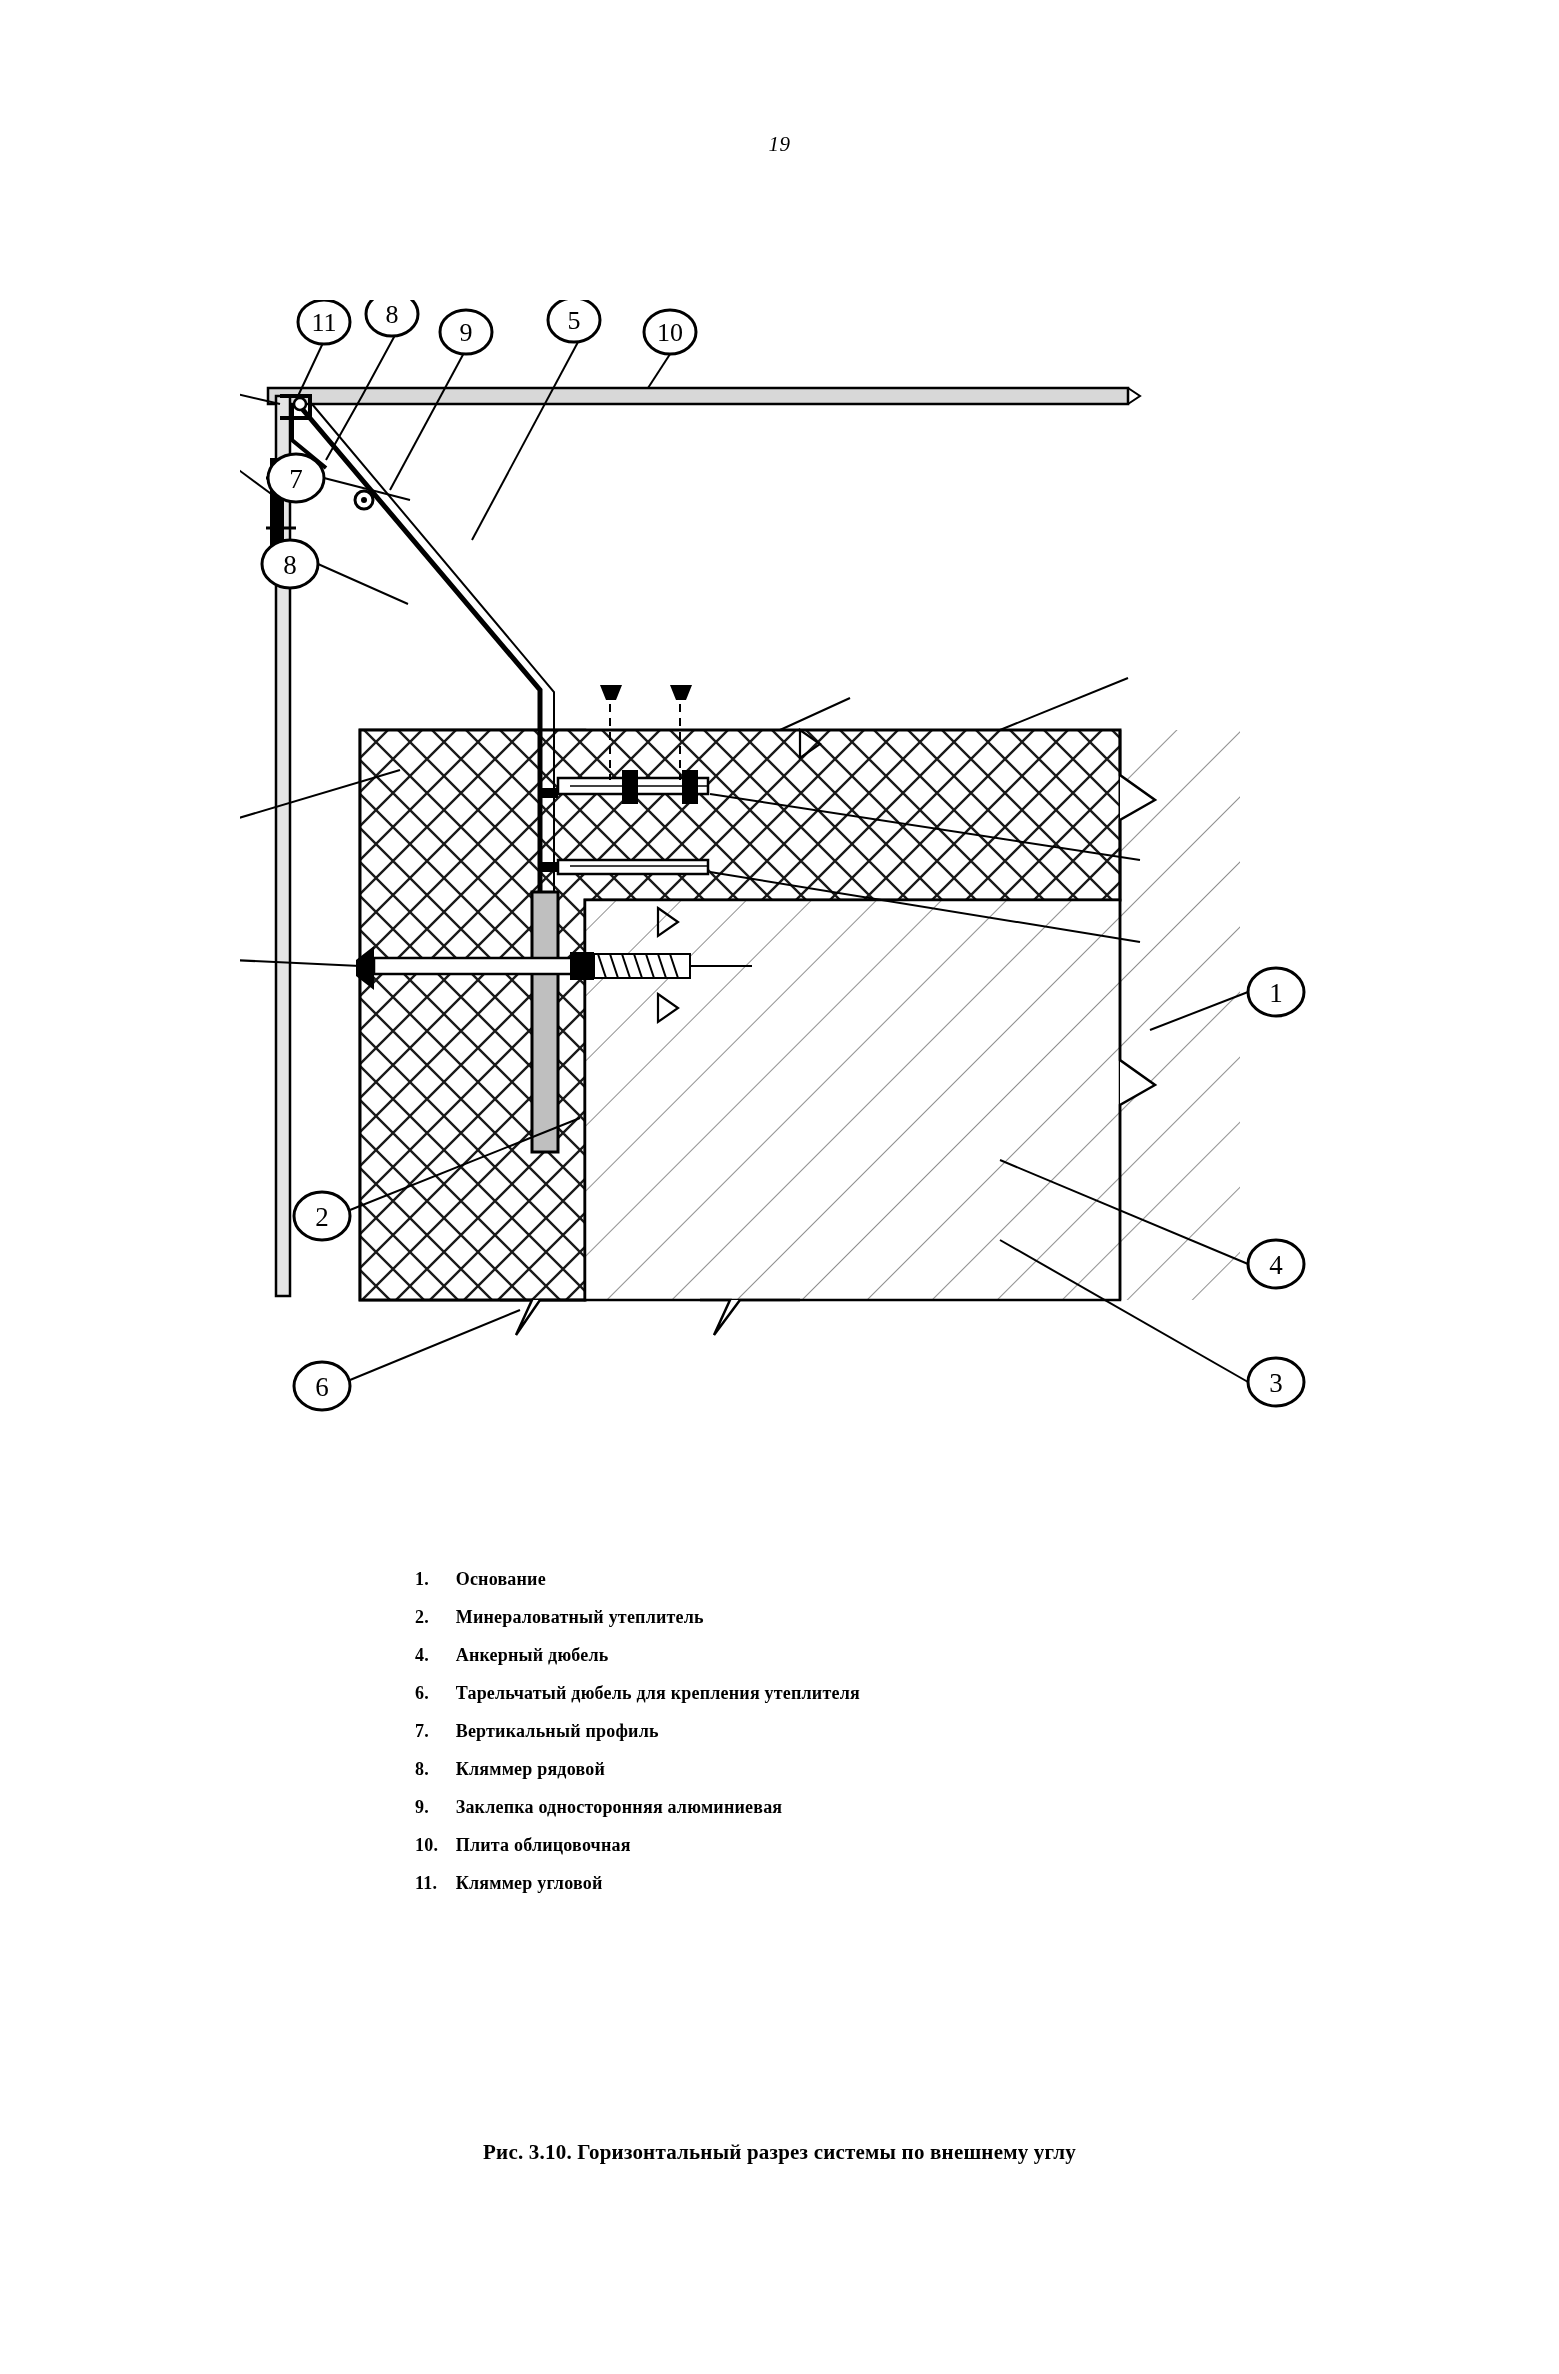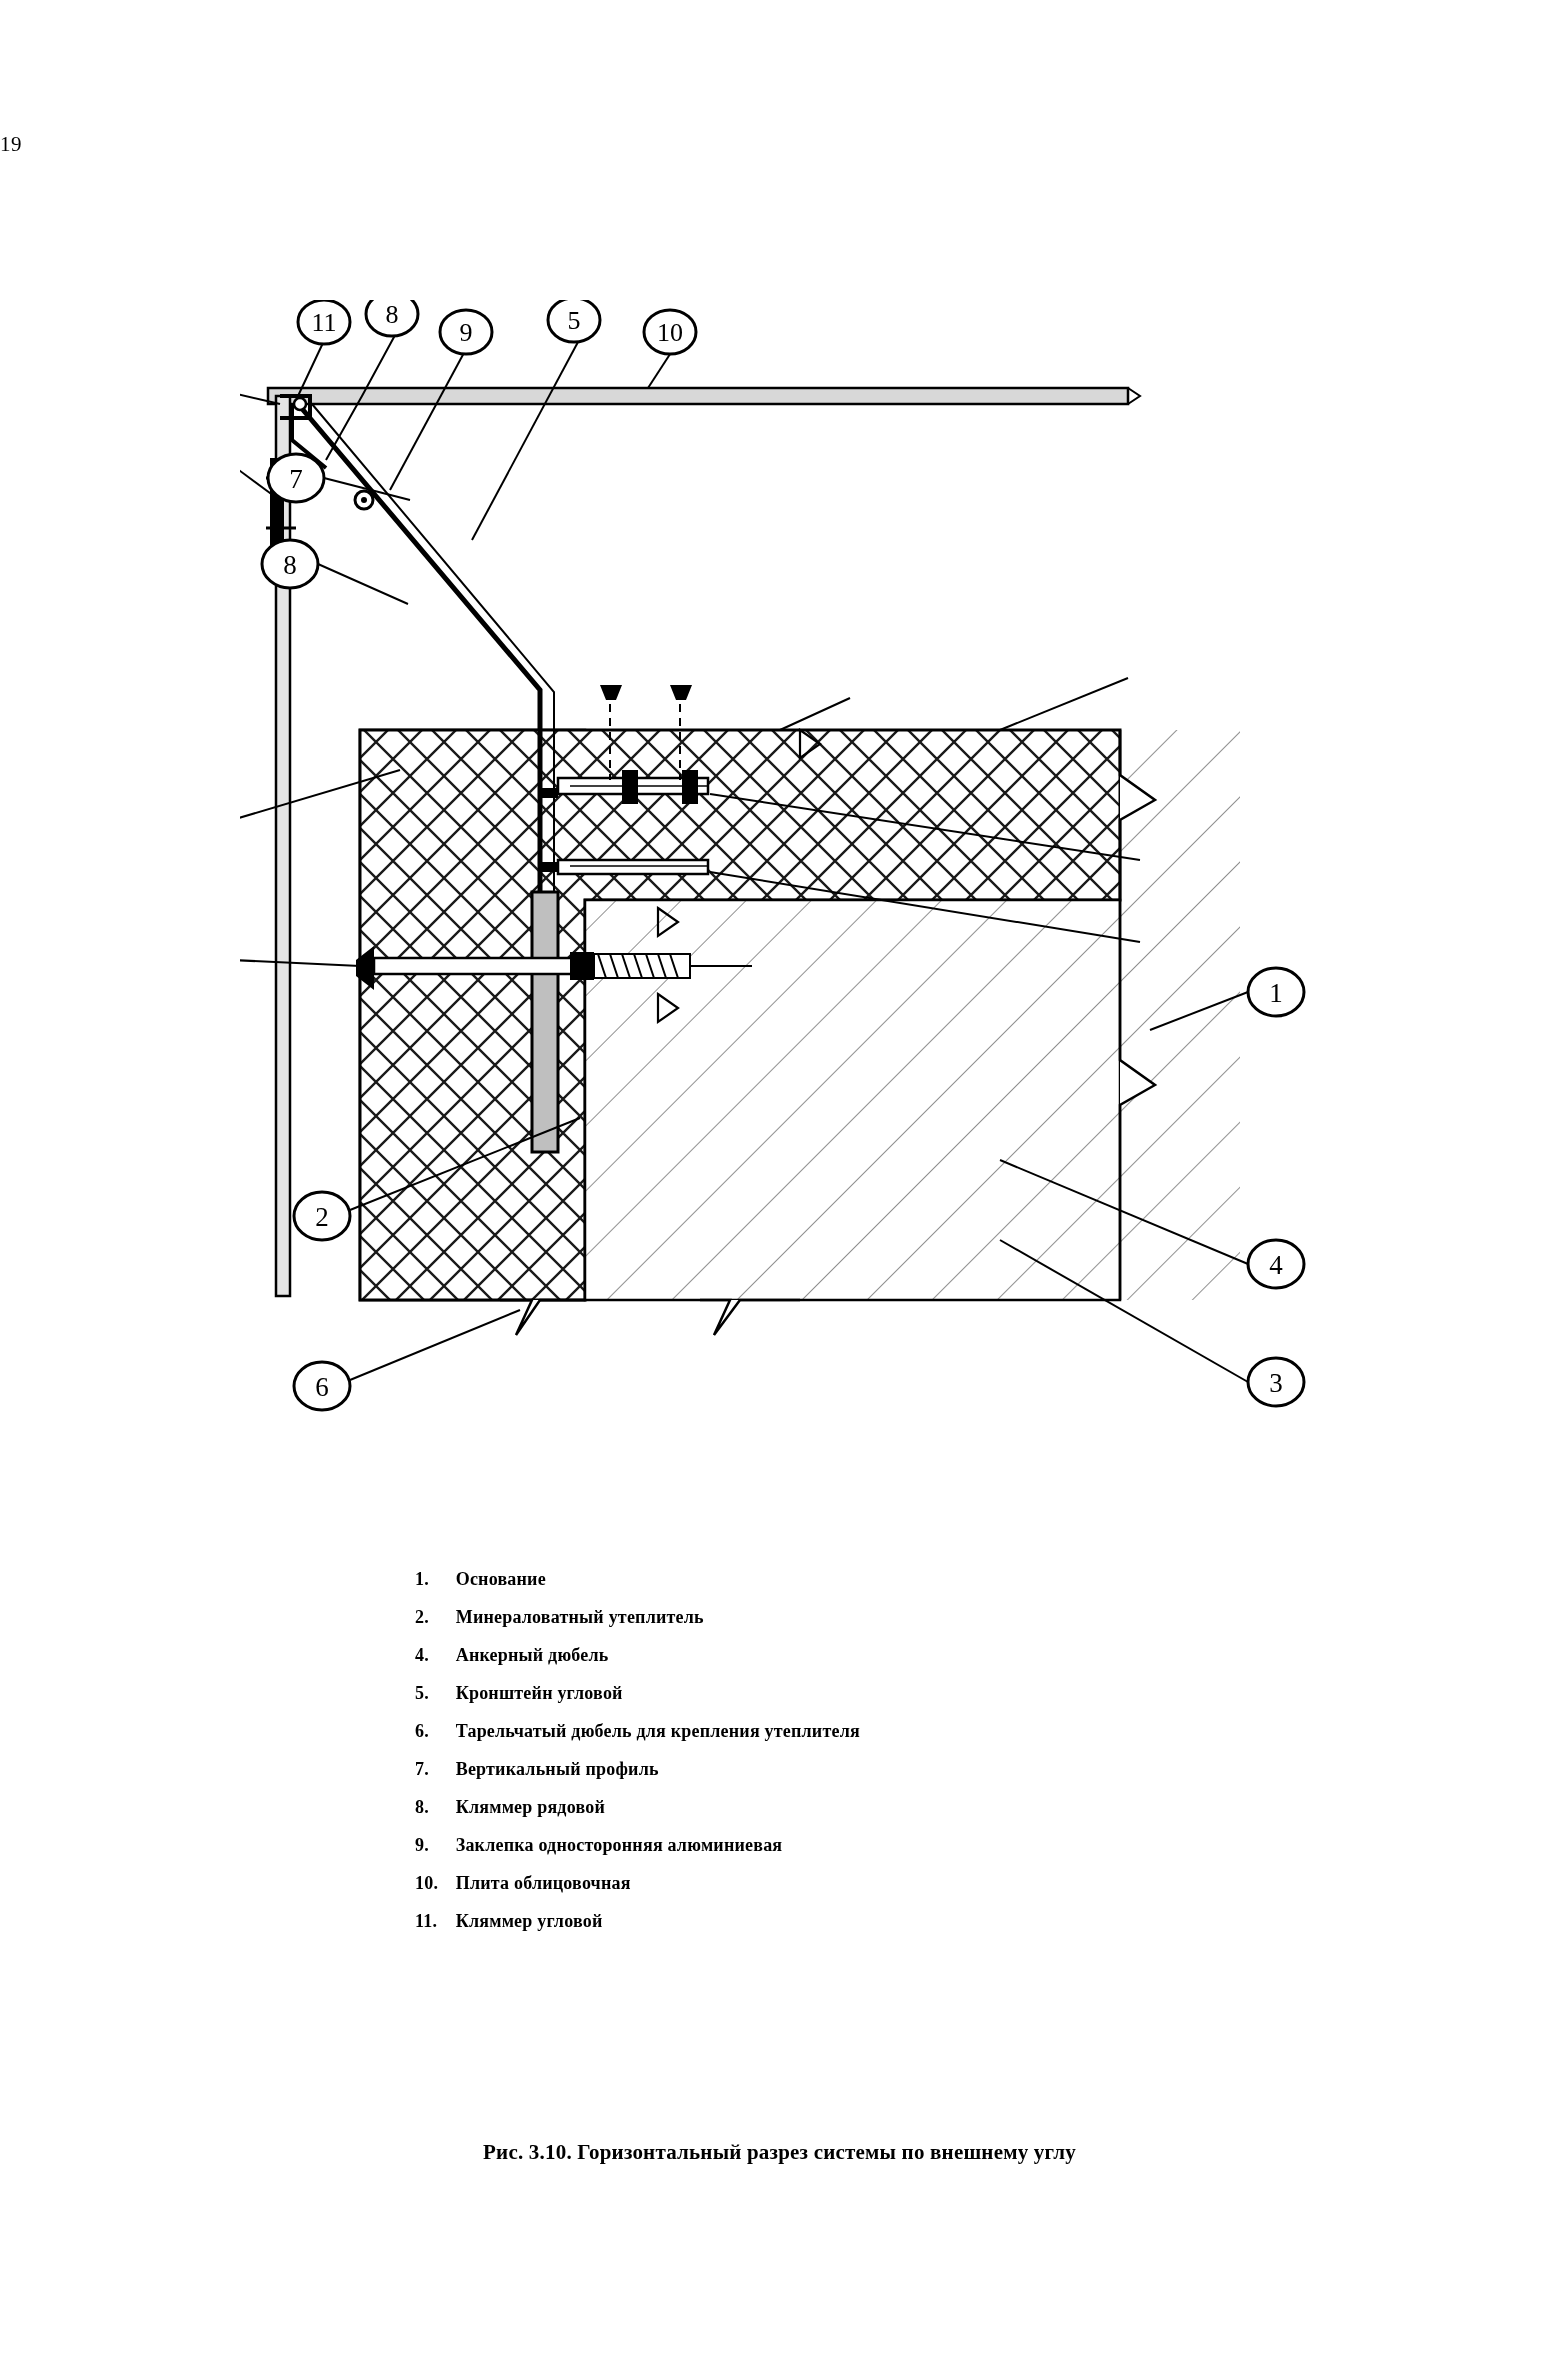--- a/index.html
+++ b/index.html
@@ -19,22 +19,24 @@
     position: relative;
     width: 1559px;
     height: 2374px;
     background: #fff;
   }
   .page-number {
     position: absolute;
     top: 132px;
     left: 0;
     width: 1559px;
+    text-align: center;
     font-size: 21px;
     letter-spacing: 0.5px;
+    font-style: italic;
   }
   .figure-area {
     position: absolute;
     top: 300px;
     left: 240px;
     width: 1090px;
     height: 1200px;
   }
   .figure-area svg {
     display: block;
@@ -291,24 +293,20 @@
     </div>
     <div class="legend-item">
       <span class="num">2.</span>
       <span>Минераловатный утеплитель</span>
     </div>
     <div class="legend-item">
       <span class="num">4.</span>
       <span>Анкерный дюбель</span>
     </div>
     <div class="legend-item">
-      <span class="num">5.</span>
-      <span>Кронштейн угловой</span>
-    </div>
-    <div class="legend-item">
       <span class="num">6.</span>
       <span>Тарельчатый дюбель для крепления утеплителя</span>
     </div>
     <div class="legend-item">
       <span class="num">7.</span>
       <span>Вертикальный  профиль</span>
     </div>
     <div class="legend-item">
       <span class="num">8.</span>
       <span>Кляммер рядовой</span>

